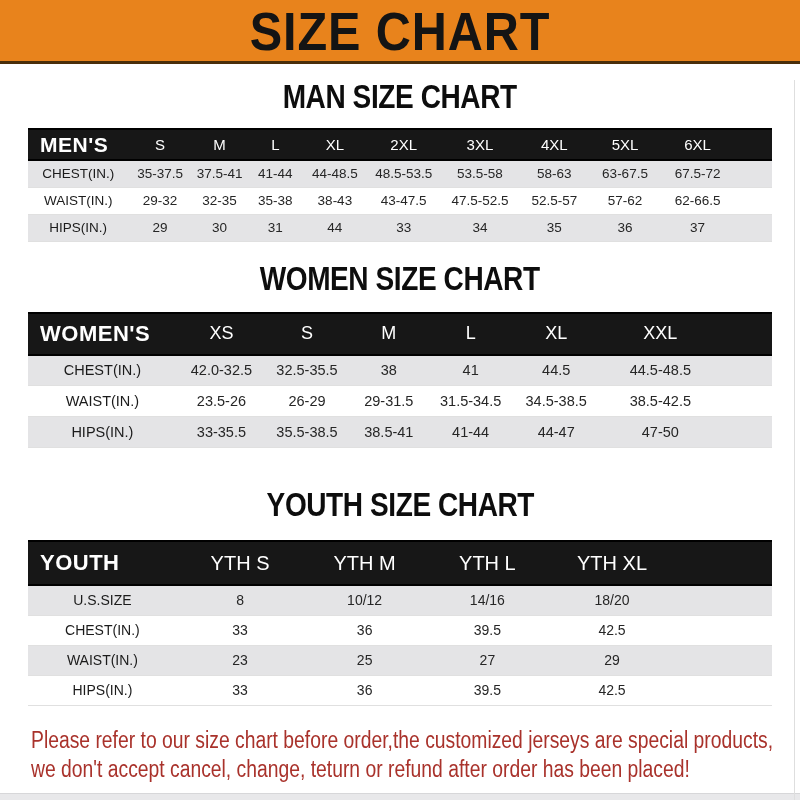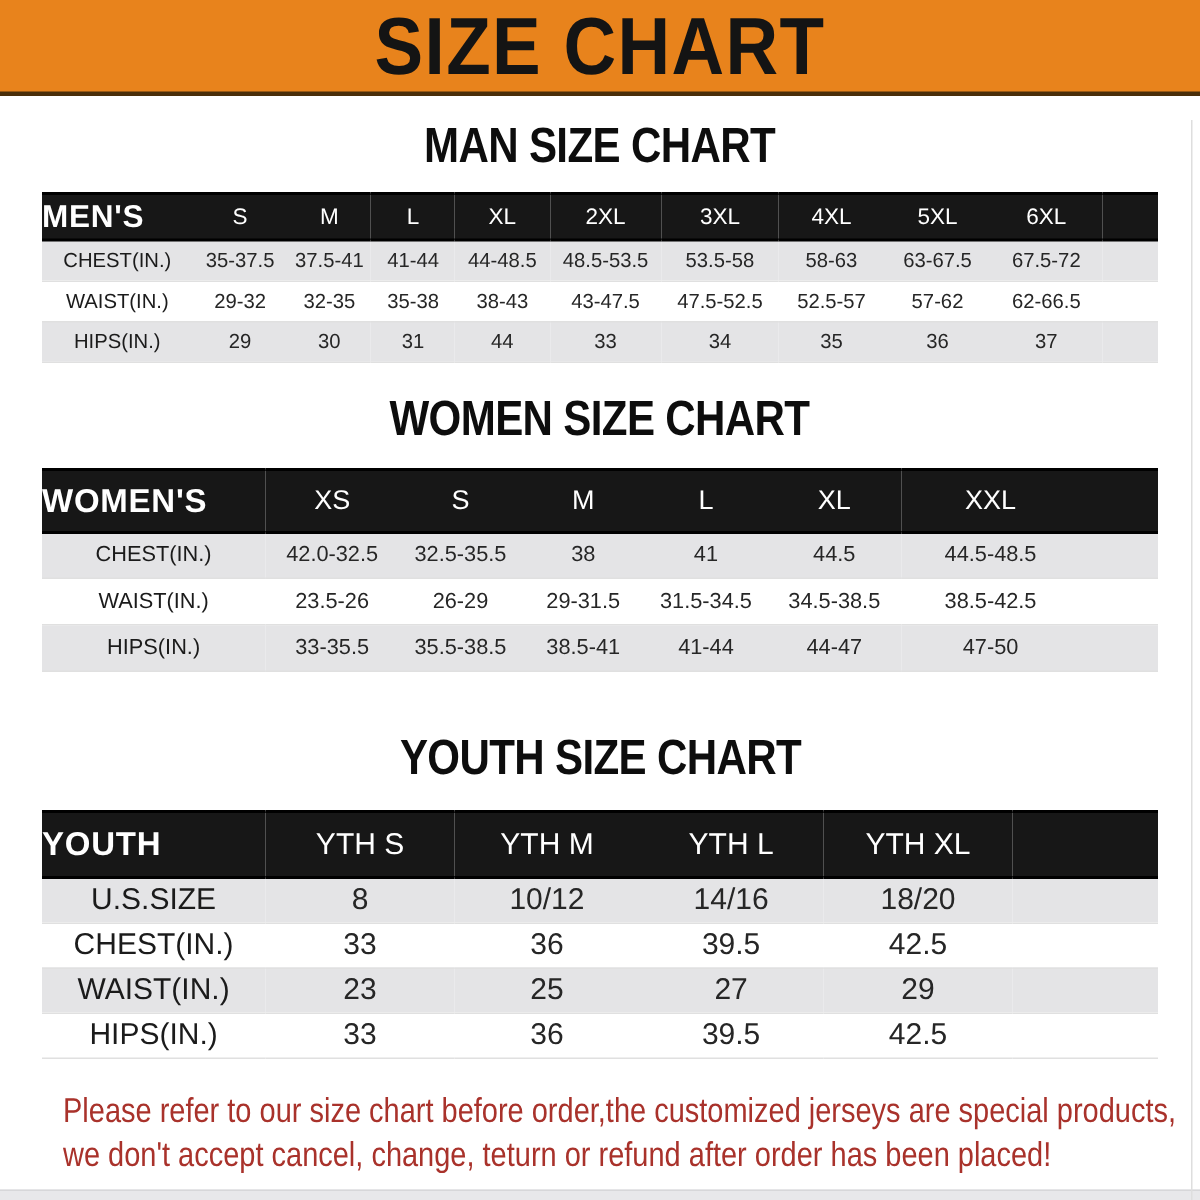--- a/index.html
+++ b/index.html
@@ -51,43 +51,43 @@
   }
   thead th {
     background:var(--bar-bg,#171717);
     color:#ffffff;
     font-weight:normal;
     text-align:center;
     border-top:2px solid #000;
     border-bottom:2px solid #000;
   }
   th.group-label {
-    font-weight:bold; text-align:left; 
+    font-weight:bold; text-align:left; padding-left:12px;
     letter-spacing:0.5px; font-size:21px !important;
   }
   tbody td {
     text-align:center; color:#262626;
   }
   tbody tr:nth-child(odd)  { background:var(--row-alt,#e4e4e6); }
   tbody tr:nth-child(even) { background:#ffffff; }
   tbody tr { border-bottom:1px solid #e0e0e0; }
   td.row-label { color:#1b1b1b; }
 
   .sec-men   thead th { height:31px; font-size:15px; }
   .sec-men   tbody td { height:27px; font-size:13.5px; }
   .sec-women thead th { height:42px; font-size:18px; }
   .sec-women th.group-label { font-size:22px !important; }
   .sec-women tbody td { height:31px; font-size:14.5px; }
   .sec-youth thead th { height:44px; font-size:20px; }
   .sec-youth th.group-label { font-size:22px !important; }
-  .sec-youth tbody td { height:30px; font-size:20px; }
+  .sec-youth tbody td { height:30px; font-size:14px; }
 
   .disclaimer {
     margin-top:20px;
-    padding-left:42px;
+    padding-left:31px;
   }
   .disclaimer-line {
     display:block;
     font-size:23px;
     line-height:29px;
     color:var(--warn-color,#a9322b);
     white-space:nowrap;
     transform:scaleX(0.84);
     transform-origin:0 50%;
   }

